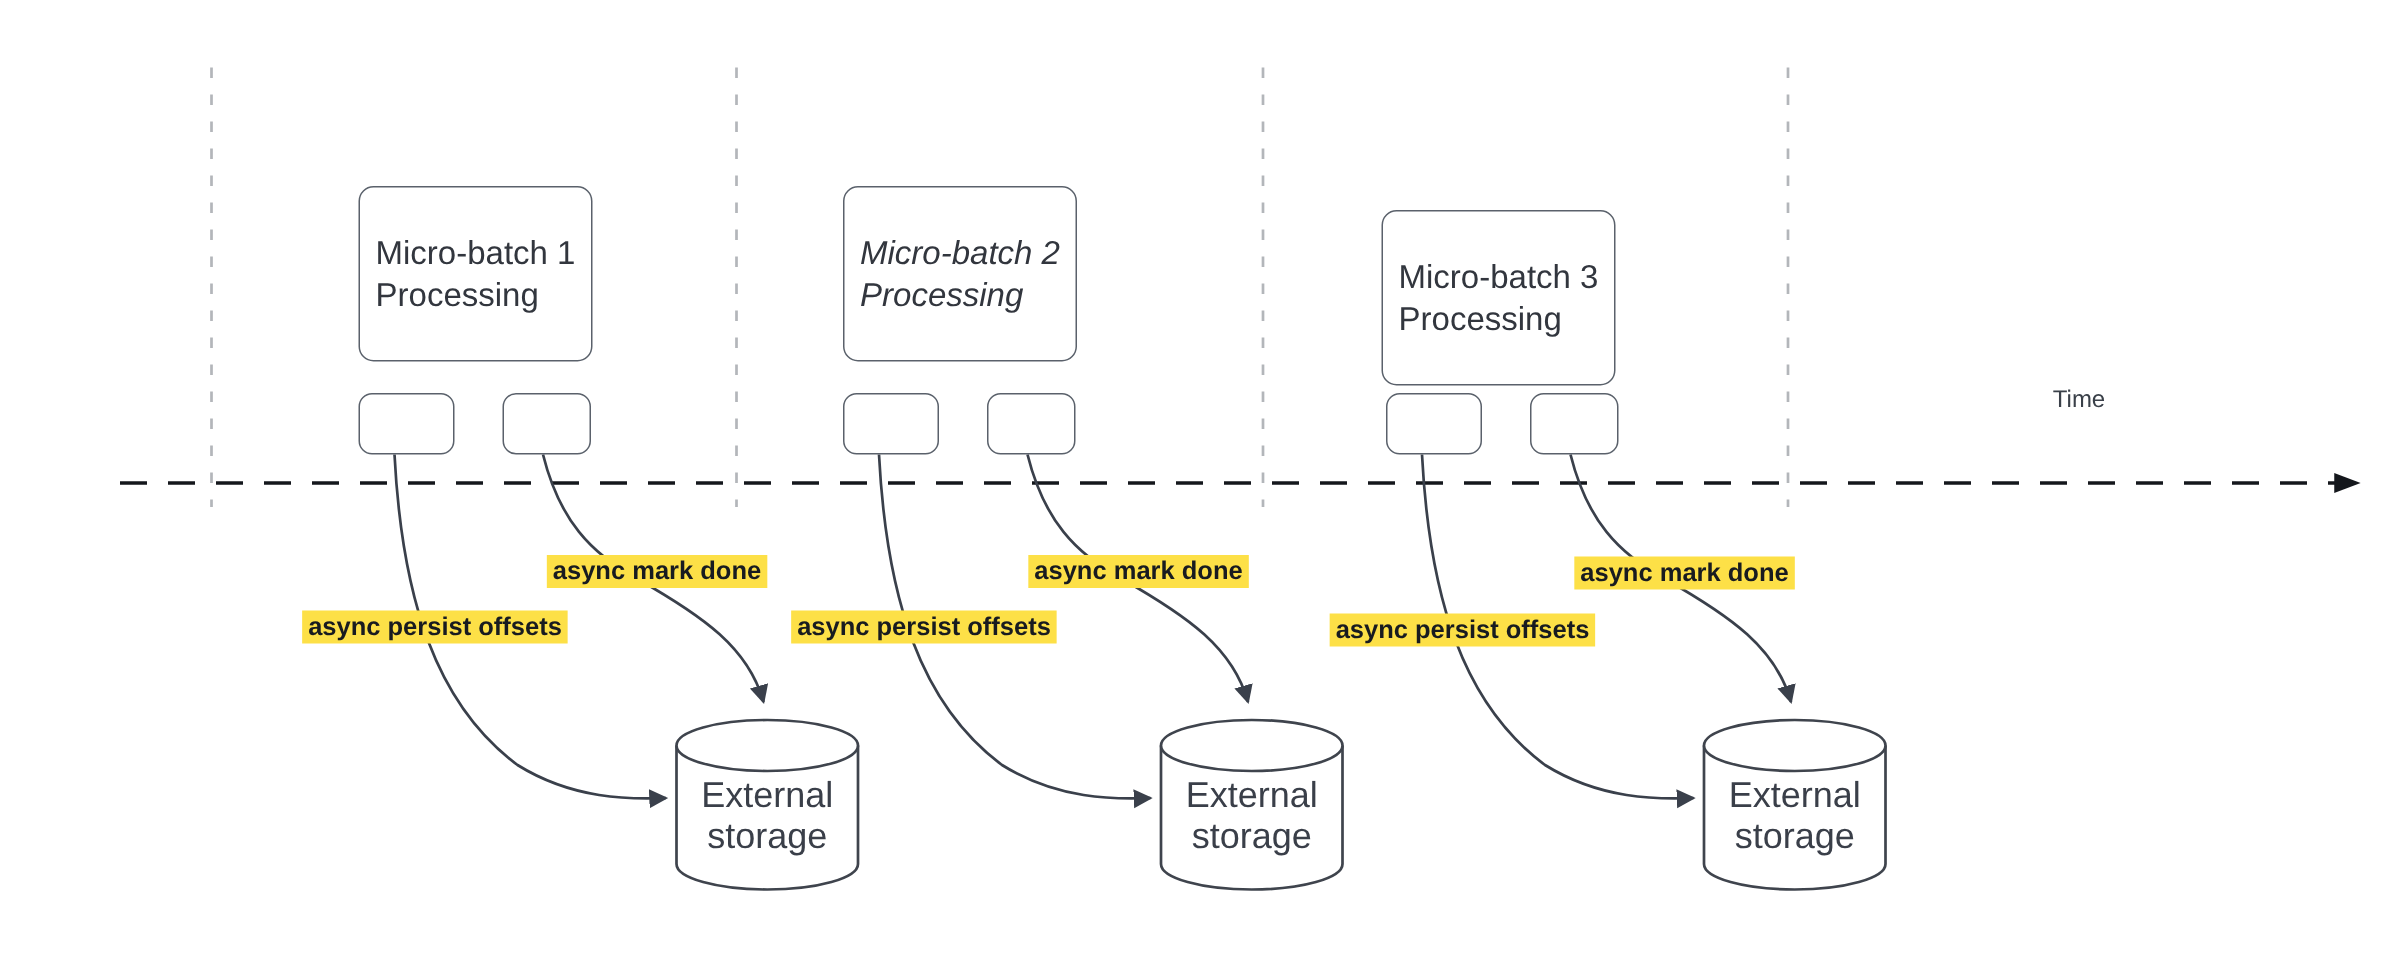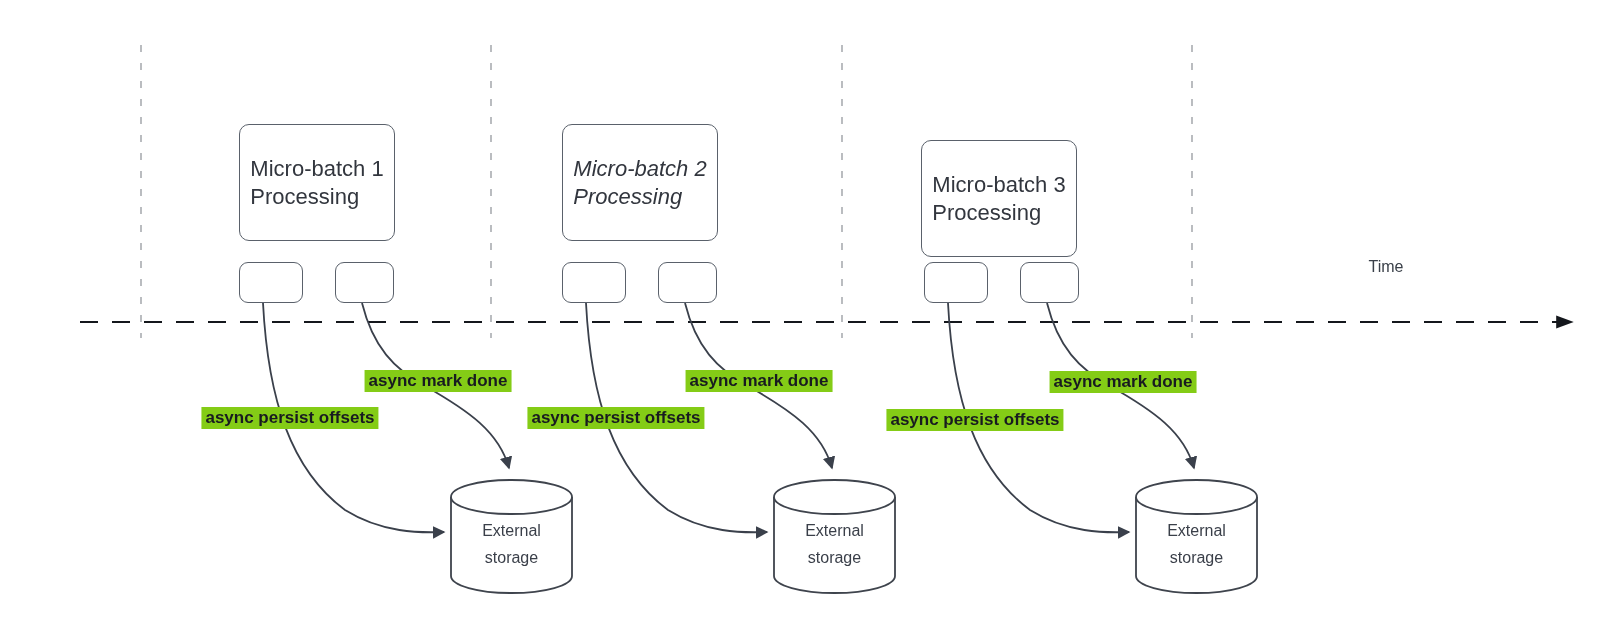--- a/index.html
+++ b/index.html
@@ -33,29 +33,29 @@
     height: 41px;
     border: 1.6px solid #5a616b;
     border-radius: 9px;
     background: #ffffff;
   }
   .edge-label {
     transform: translate(-50%, -50%);
     font-size: 17px;
     font-weight: 700;
     color: #181b20;
-    background: #84cc16;
+    background: #fde047;
     padding: 1px 4px;
     white-space: nowrap;
   }
   .storage-label {
     width: 121px; height: 92px;
     display: flex; align-items: center; justify-content: center;
     text-align: center;
-    font-size: 16px; line-height: 27px;
+    font-size: 24px; line-height: 27px;
     white-space: pre-line;
     color: #3a3f49;
   }
   .time-label {
     transform: translate(-50%, -50%);
     font-size: 16px;
     color: #3a4049;
   }
 </style>
 </head>

